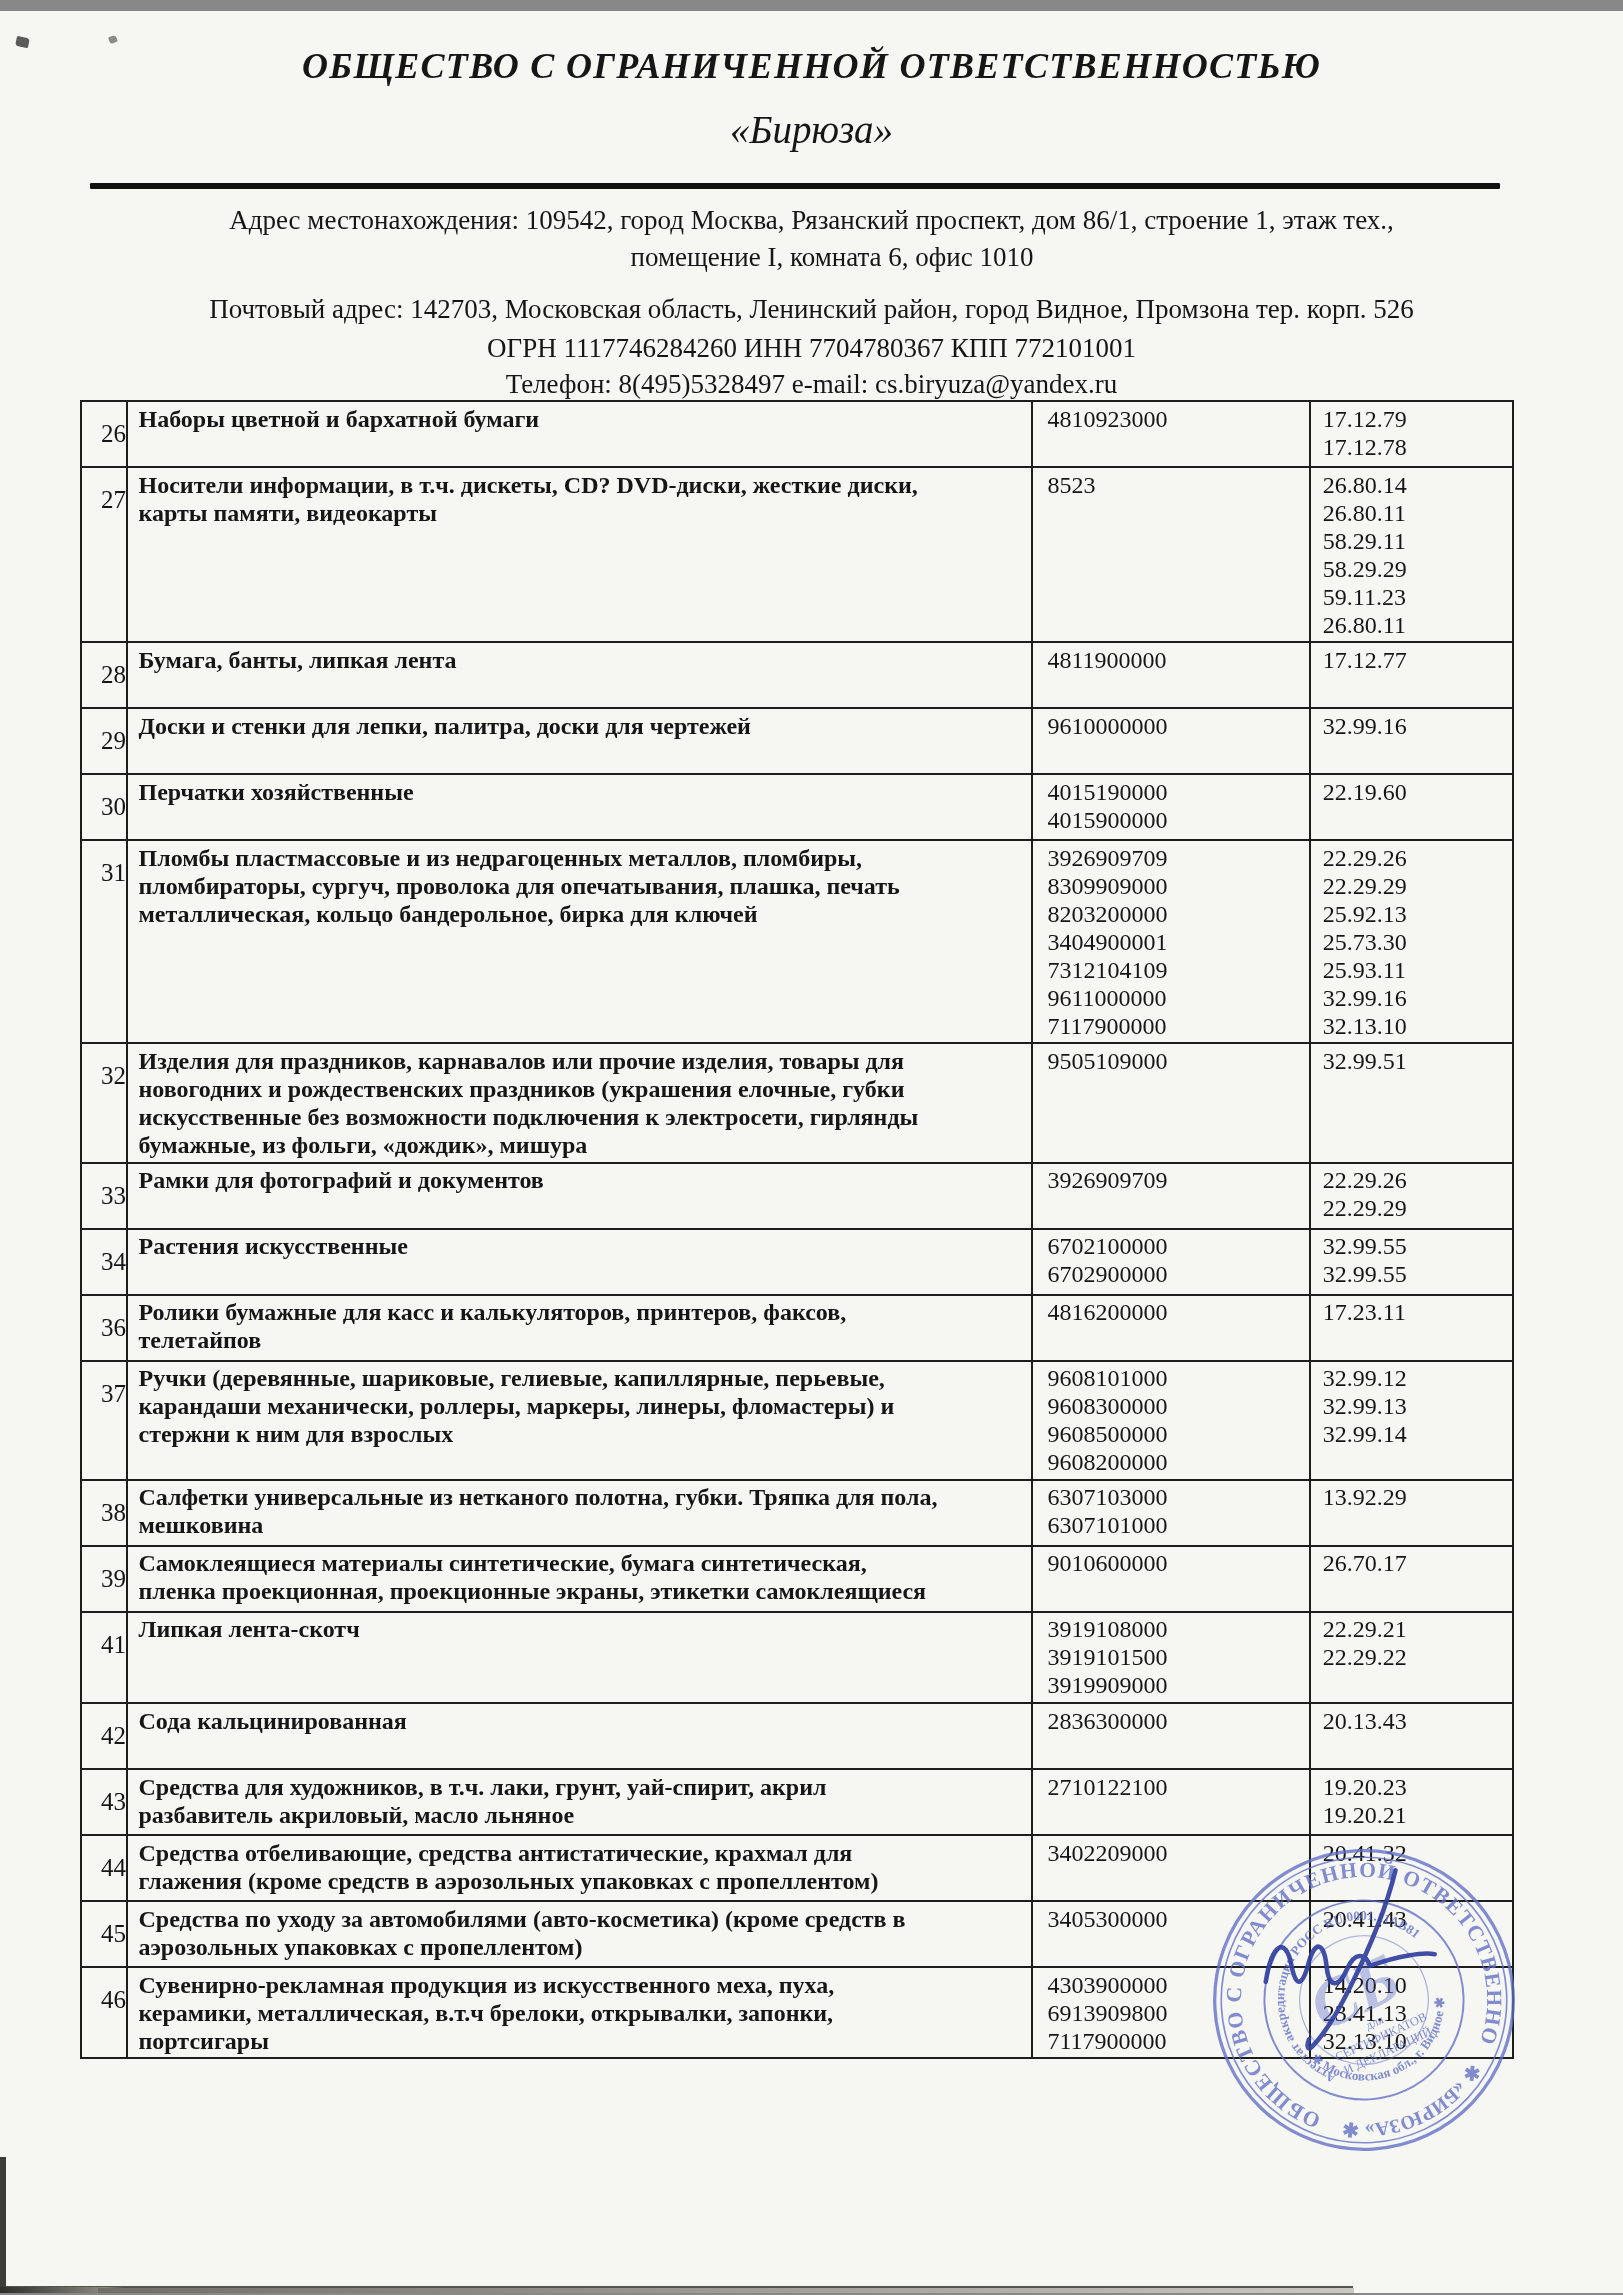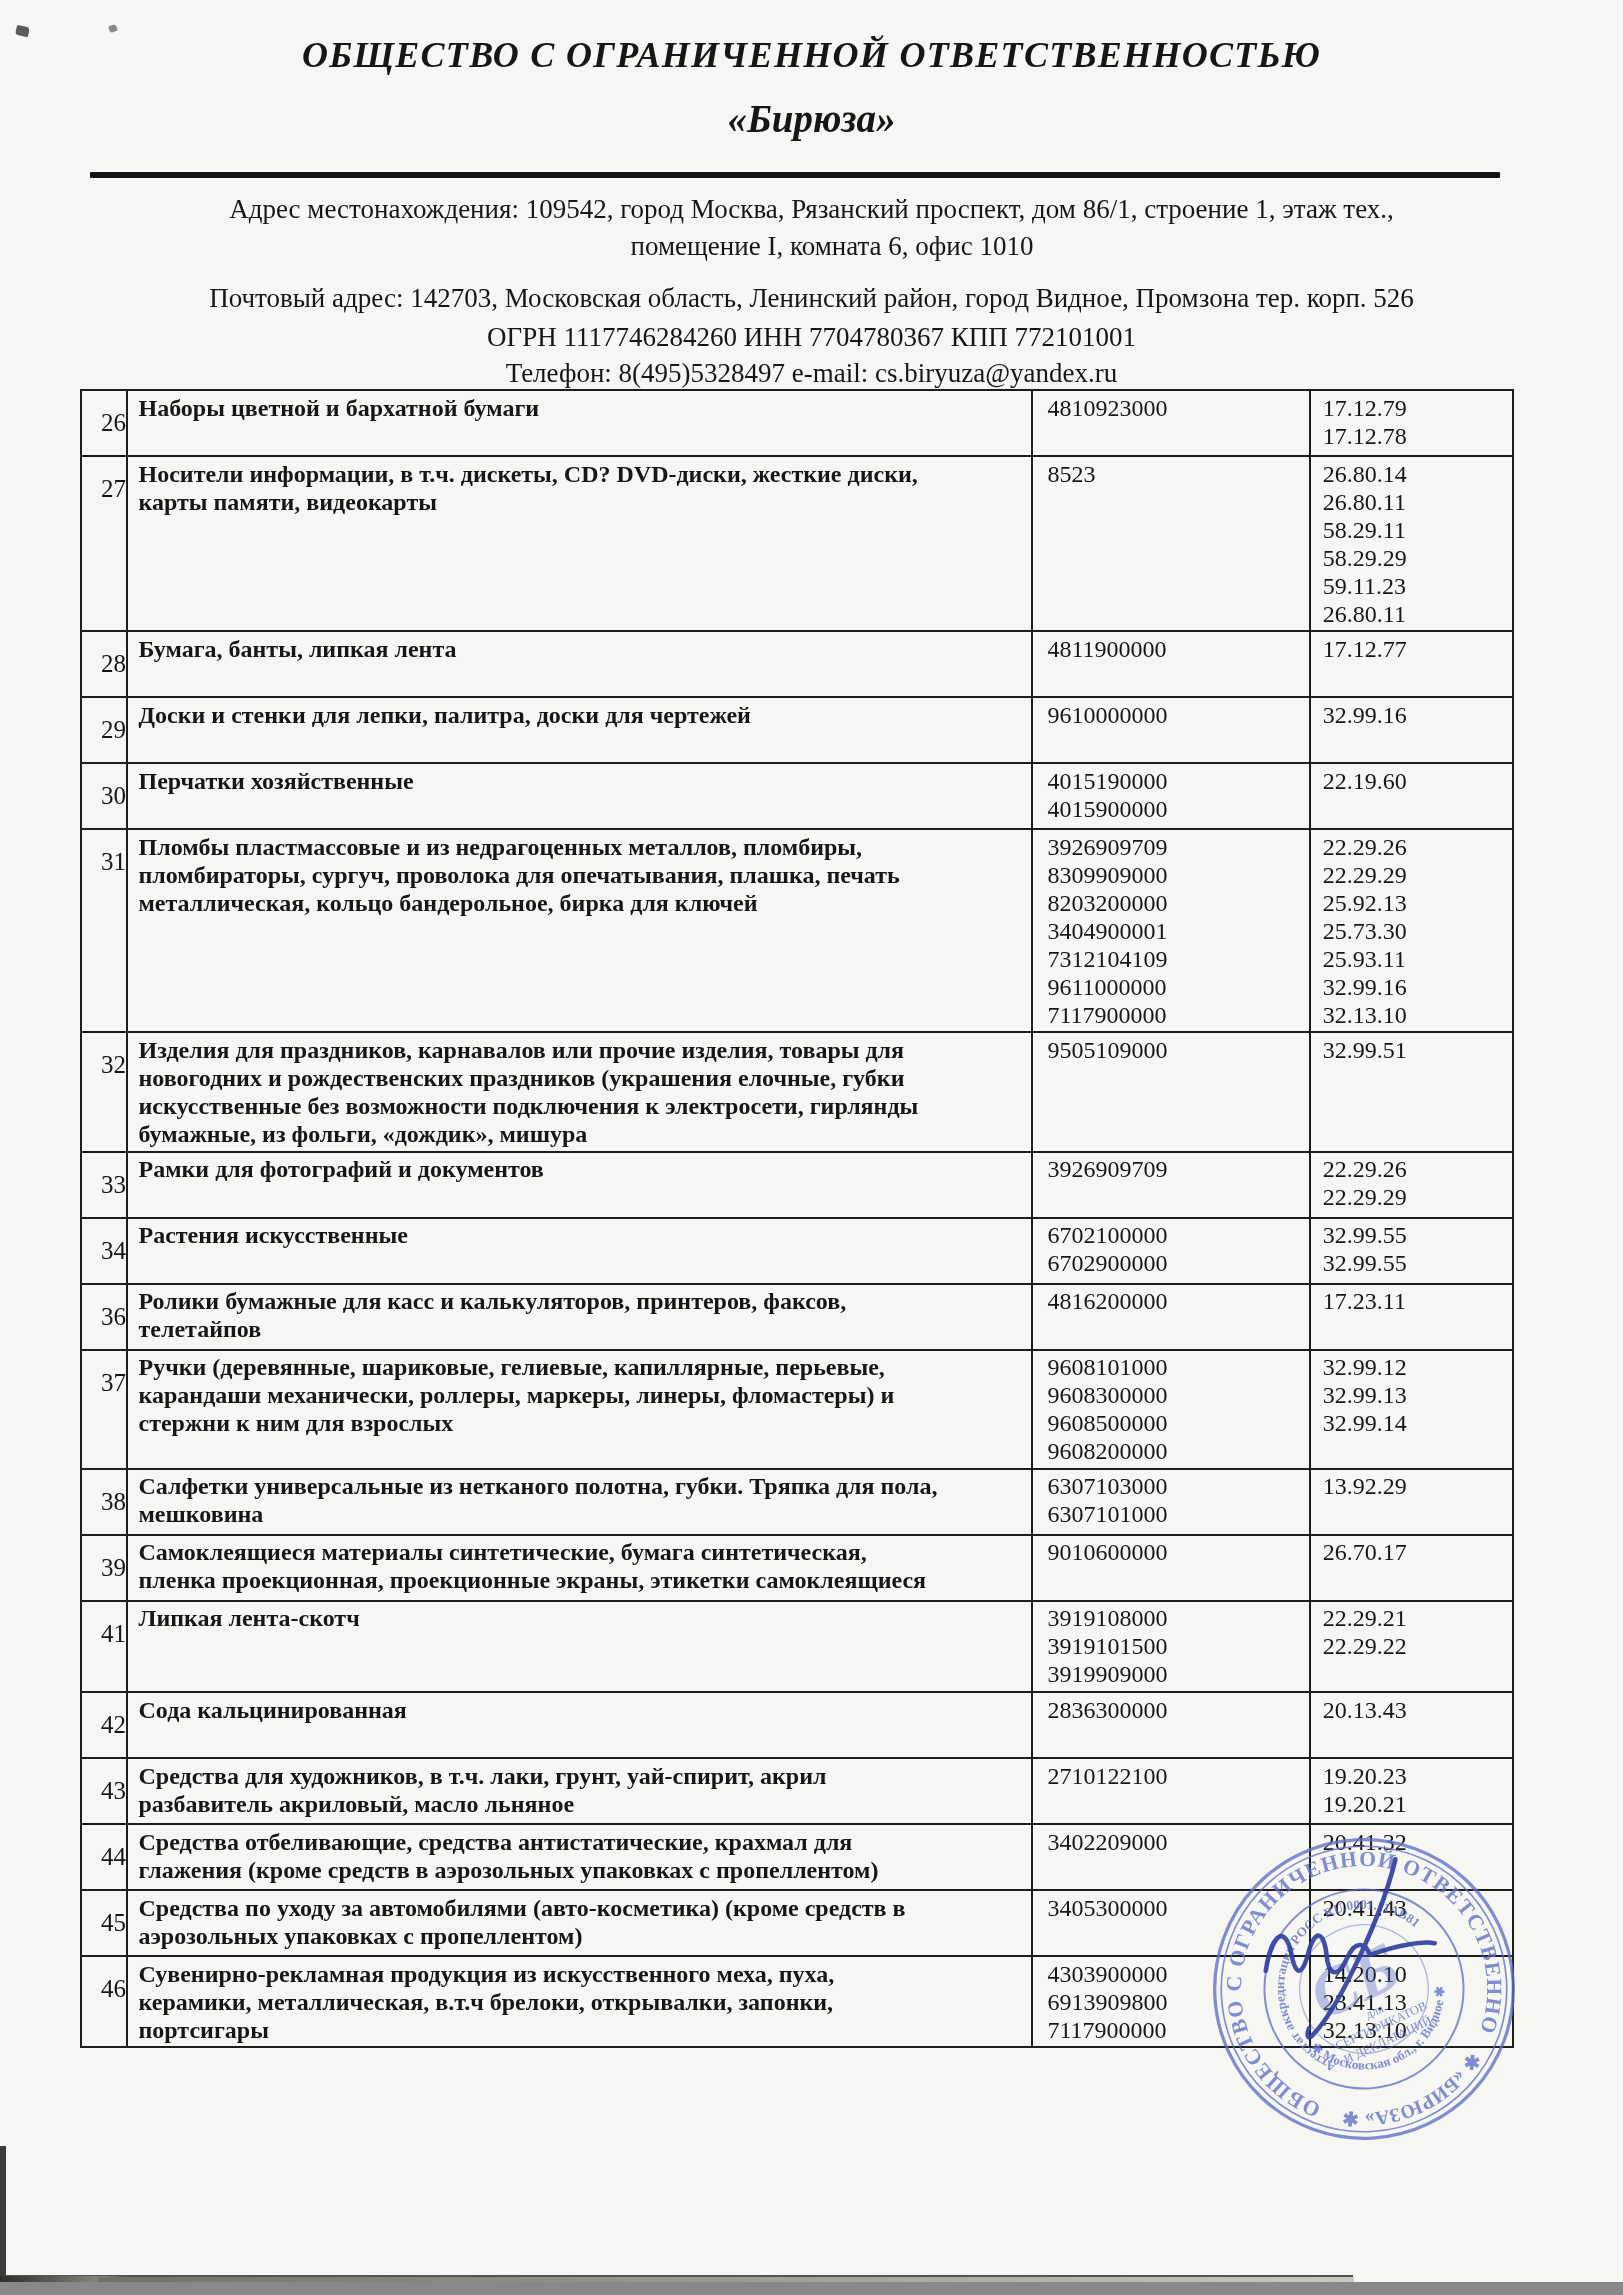--- a/index.html
+++ b/index.html
@@ -3,25 +3,26 @@
 <meta charset="utf-8">
 <style>
   html,body{margin:0;padding:0;background:#888;}
   .page{
     position:relative;
     width:1623px;height:2282px;
     background:#f6f6f2;
     font-family:"Liberation Serif","DejaVu Serif",serif;
     color:#161616;
     overflow:hidden;
+    margin-top:11px;
   }
   
   .hline{position:absolute;left:0;right:0;text-align:center;white-space:nowrap;}
   .company-type{top:34px;font-size:36px;font-weight:700;font-style:italic;letter-spacing:1.3px;}
-  .company-name{top:96px;font-size:39px;font-weight:700;font-style:italic;}
+  .company-name{top:96px;font-size:39px;font-weight:400;font-style:italic;}
   .title-rule{position:absolute;left:90px;top:172px;width:1410px;height:5.9px;background:#111;
     border-radius:1.3px;}
   .addr{font-size:27px;}
   .addr1{top:194px;}
   .addr2{top:231px;padding-left:41px;}
   .addr3{top:283px;}
   .reg-line{top:322px;font-size:27px;}
   .contact-line{top:358px;font-size:27px;}
   
   .doc-table{

